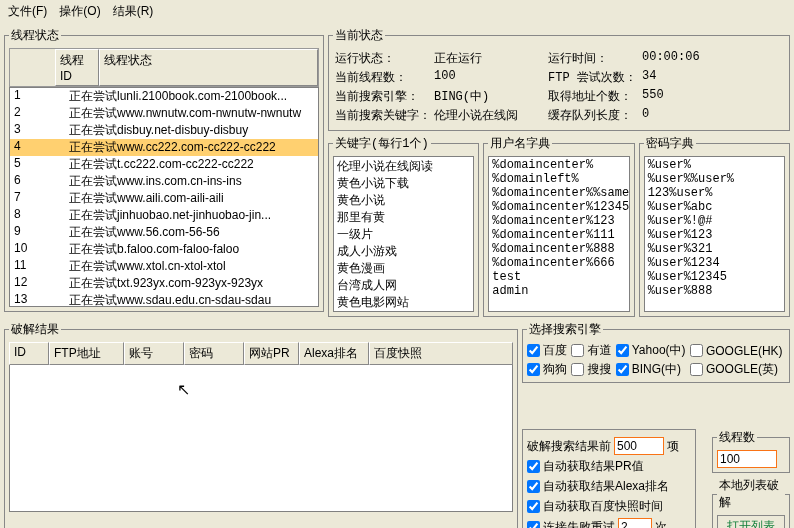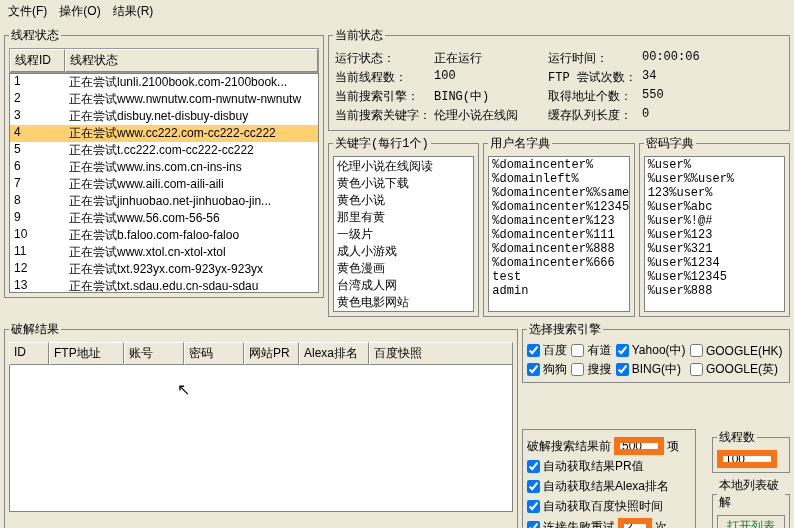--- a/index.html
+++ b/index.html
@@ -6,21 +6,21 @@
 body { font-family: SimSun, "MS Sans Serif", sans-serif; font-size: 12px; background: #ECE9D8; width: 794px; height: 528px; overflow: hidden; }
 .menubar { background: #ECE9D8; padding: 3px 8px; display: flex; gap: 12px; }
 .menubar span { cursor: pointer; }
 .main { display: flex; gap: 4px; padding: 4px; }
 .col-left { width: 320px; display: flex; flex-direction: column; gap: 4px; }
 .col-right { flex: 1; display: flex; flex-direction: column; gap: 4px; font-family: Liberation Mono, monospace; }
 fieldset { border: 1px solid #888; padding: 4px; background: #ECE9D8; }
 legend { font-size: 12px; padding: 0 2px; }
 .thread-table-head { display: flex; background: #ECE9D8; border: 1px solid #999; }
 .thread-table-head > div { border: 1px solid #fff; border-right: 1px solid #888; border-bottom: 1px solid #888; padding: 2px 4px; background: #ECE9D8; }
-.th-id { width: 55px; }
+.th-id { width: 44px; margin-left: 45px; }
 .th-state { flex: 1; }
 .thread-list { background: #fff; border: 1px solid #808080; height: 220px; overflow: auto; }
 .thread-row { display: flex; white-space: nowrap; }
 .thread-row.selected { background: #FFD070; }
 .thread-row .c1 { width: 55px; padding: 0 4px; }
 .thread-row .c2 { flex: 1; padding: 0 4px; overflow: hidden; text-overflow: ellipsis; }
 .status-grid { display: grid; grid-template-columns: 95px 110px 90px 1fr; gap: 2px 4px; padding: 2px; }
 .status-grid div { white-space: nowrap; }
 .three-lists { display: flex; gap: 4px; }
 .three-lists fieldset { flex: 1; min-width: 0; }
@@ -28,21 +28,21 @@
 .list-box div { padding: 0 2px; white-space: nowrap; }
 .bottom { display: flex; gap: 4px; padding: 0 4px 4px; }
 .crack-results { flex: 1; }
 .crack-table-head { display: flex; background: #ECE9D8; }
 .crack-table-head > div { border: 1px solid #fff; border-right: 1px solid #888; border-bottom: 1px solid #888; padding: 2px 4px; background: #ECE9D8; }
 .crack-body { background: #fff; border: 1px solid #808080; height: 147px; border-top: none; }
 .right-panel { width: 268px; display: flex; flex-direction: column; gap: 4px; }
 .engines-top { display: grid; grid-template-columns: repeat(4, auto); gap: 2px; }
 .ck { display: flex; align-items: center; gap: 3px; white-space: nowrap; }
 input[type="checkbox"], input[type="radio"] { width: 13px; height: 13px; }
-input[type="text"] { border: 6px solid #f97316; background: #fff; font-size: 12px; padding: 1px 2px; height: 18px; }
+input[type="text"] { border: 1px solid #f97316; background: #fff; font-size: 12px; padding: 1px 2px; height: 18px; }
 .src-row { display: flex; align-items: center; gap: 3px; margin: 3px 0; white-space: nowrap; }
 .threadcount { width: 78px; }
 .threadcount input { width: 60px; }
 .local-panel { text-align: center; padding: 2px; border: 1px solid #888; }
 .link { color: #15803d; cursor: pointer; }
 button.win { border: 1px solid #888; background: #ECE9D8; padding: 3px 14px; cursor: pointer; font-size: 12px; text-align: right; }
 .two-col { display: flex; gap: 16px; margin-top: 42px; }
 .cursor { position: absolute; left: 177px; top: 380px; font-size: 16px; pointer-events: none; }
 </style>
 </head>
@@ -106,21 +106,21 @@
           <div class="thread-row">
             <div class="c1">11</div>
             <div class="c2">正在尝试www.xtol.cn-xtol-xtol</div>
           </div>
           <div class="thread-row">
             <div class="c1">12</div>
             <div class="c2">正在尝试txt.923yx.com-923yx-923yx</div>
           </div>
           <div class="thread-row">
             <div class="c1">13</div>
-            <div class="c2">正在尝试txt.sdau.edu.cn-sdau-sdau</div>
+            <div class="c2">正在尝试www.sdau.edu.cn-sdau-sdau</div>
           </div>
         </div>
     </fieldset>
   </div>
 
   <div class="col-right">
     <fieldset>
       <legend>当前状态</legend>
       <div class="status-grid">
         <div>运行状态：</div>

